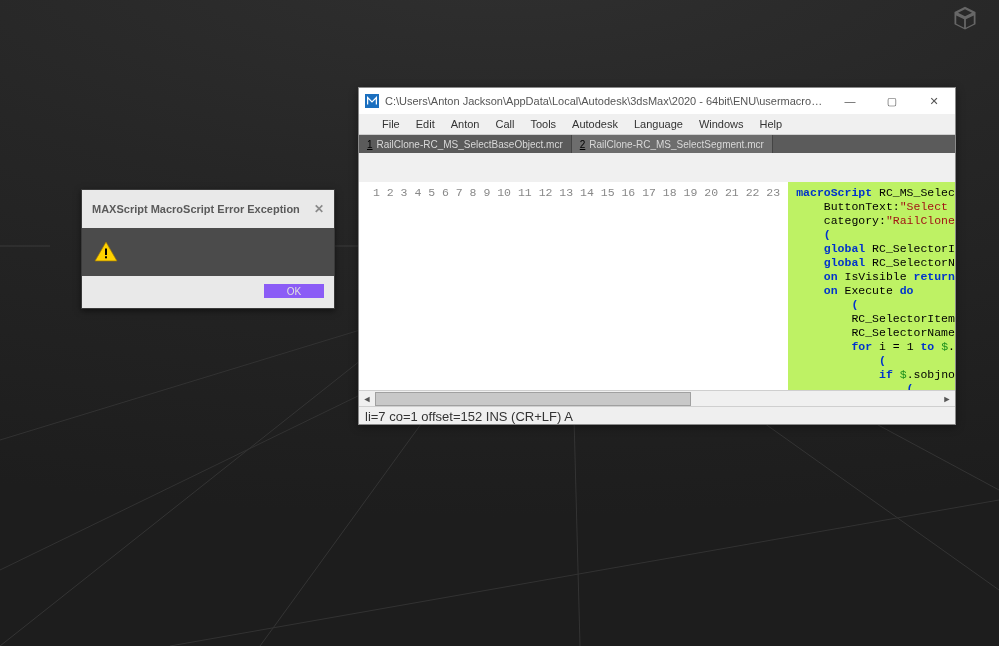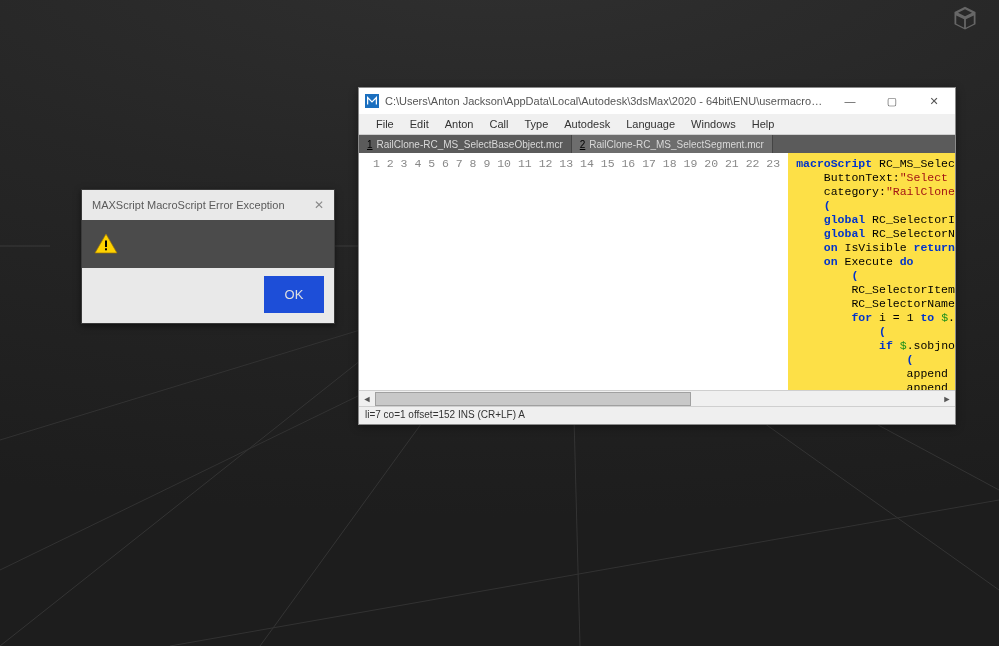--- a/index.html
+++ b/index.html
@@ -25,42 +25,43 @@
   
   .err-dialog {
     position:absolute; left:81px; top:189px;
     width:254px;
     background:#e9e9e9;
     border:1px solid #3a3a3a;
     box-shadow:0 2px 6px rgba(0,0,0,.5);
   }
   .err-title {
     display:flex; align-items:center; justify-content:space-between;
-    height:30px; padding:0 6px 0 10px;
+    height:38px; padding:0 6px 0 10px;
     background:#e9e9e9; color:#5a5a5a;
     font-size:11px;
+    font-weight:bold;
   }
   .err-close { width:18px; height:18px; display:flex; align-items:center; justify-content:center;
     color:#8a8a8a; font-size:12px; }
   .err-body {
     background:#4b4b4b; color:#ddd;
     display:flex; gap:10px; align-items:flex-start;
     padding:12px;
     font-size:10px;
   }
   .warn-icon { flex:none; width:24px; height:24px; display:flex; align-items:center; justify-content:center; }
   .err-buttons {
     background:#e9e9e9;
     display:flex; justify-content:flex-end;
     padding:8px 10px 10px;
   }
   .err-buttons button {
-    width:60px; height:37px;
-    background:#1d4ed8; color:#e0e0e0;
-    border:none; font-size:13px;
+    width:60px; height:14px;
+    background:#8b5cf6; color:#e0e0e0;
+    border:none; font-size:10px;
     cursor:pointer;
   }
 
   
   .editor {
     position:absolute; left:358px; top:87px;
     width:598px; height:338px;
     background:#f0f0f0;
     border:1px solid #8a8a8a;
     display:flex; flex-direction:column;
@@ -71,44 +72,45 @@
     background:#fff;
     padding-left:6px;
     font-size:11px; color:#555;
     gap:6px;
   }
   .titlebar-title { flex:1; overflow:hidden; text-overflow:ellipsis; white-space:nowrap; }
   .win-btns { display:flex; height:100%; }
   .win-btn { width:42px; display:flex; align-items:center; justify-content:center;
     color:#555; font-size:11px; font-family:Arial; }
   .menubar {
-    display:flex; gap:2px; padding:2px 10px;
+    display:flex; gap:2px; padding:2px 16px;
     background:#f0f0f0;
     font-size:11px; color:#333;
     border-bottom:1px solid #cfcfcf;
   }
   .menubar span { padding:2px 7px; }
   .tabbar {
     display:flex; height:18px;
     background:#5b5b5b;
     font-size:10px;
   }
   .tab {
     display:flex; align-items:center;
     padding:0 8px; color:#d8d8d8;
     border-right:1px solid #444;
     gap:4px;
   }
   .tab .num { text-decoration:underline; }
   .tab.active { background:#6d6d6d; }
   .code-area {
-    flex:1; display:flex; background:#fde047;
+    flex:1; display:flex; background:#bef264;
     font-family:Consolas,"Courier New",monospace;
     font-size:11.5px; line-height:14px;
     overflow:hidden;
+    margin-top:29px;
   }
   .gutter {
     background:#fff; color:#888;
     padding:4px 8px 4px 14px; text-align:right;
     user-select:none;
     border-right:0;
   }
   .code {
     flex:1; padding:4px 8px; white-space:pre; color:#000;
     overflow:hidden;
@@ -128,21 +130,21 @@
     display:flex; align-items:center; justify-content:center;
     color:#555; font-size:9px;
   }
   .hscroll .track { flex:1; height:14px; position:relative; }
   .hscroll .thumb { position:absolute; left:0; top:0;
     height:14px; width:56%;
     background:#c8c8c8; border:1px solid #a0a0a0; }
   .status {
     height:18px; background:#efefef;
     border-top:1px solid #cfcfcf;
-    font-size:10px; color:#333;
+    font-size:13px; color:#333;
     padding:2px 6px;
   }
 </style>
 </head>
 <body>
 
 <div class="viewport">
   <svg viewBox="0 0 999 646" preserveAspectRatio="none">
 
     <line x1="0" y1="246" x2="50" y2="246" stroke="#3b3b3b" stroke-width="1"></line>
@@ -198,21 +200,21 @@
       <div class="win-btn">▢</div>
       <div class="win-btn">✕</div>
     </div>
   </div>
 
   <div class="menubar" id="menubar">
       <span>File</span>
       <span>Edit</span>
       <span>Anton</span>
       <span>Call</span>
-      <span>Type</span>
+      <span>Tools</span>
       <span>Autodesk</span>
       <span>Language</span>
       <span>Windows</span>
       <span>Help</span>
     </div>
 
   <div class="tabbar" id="tabbar">
       <div class="tab">
         <span class="num">1</span>
         <span>RailClone-RC_MS_SelectBaseObject.mcr</span>

